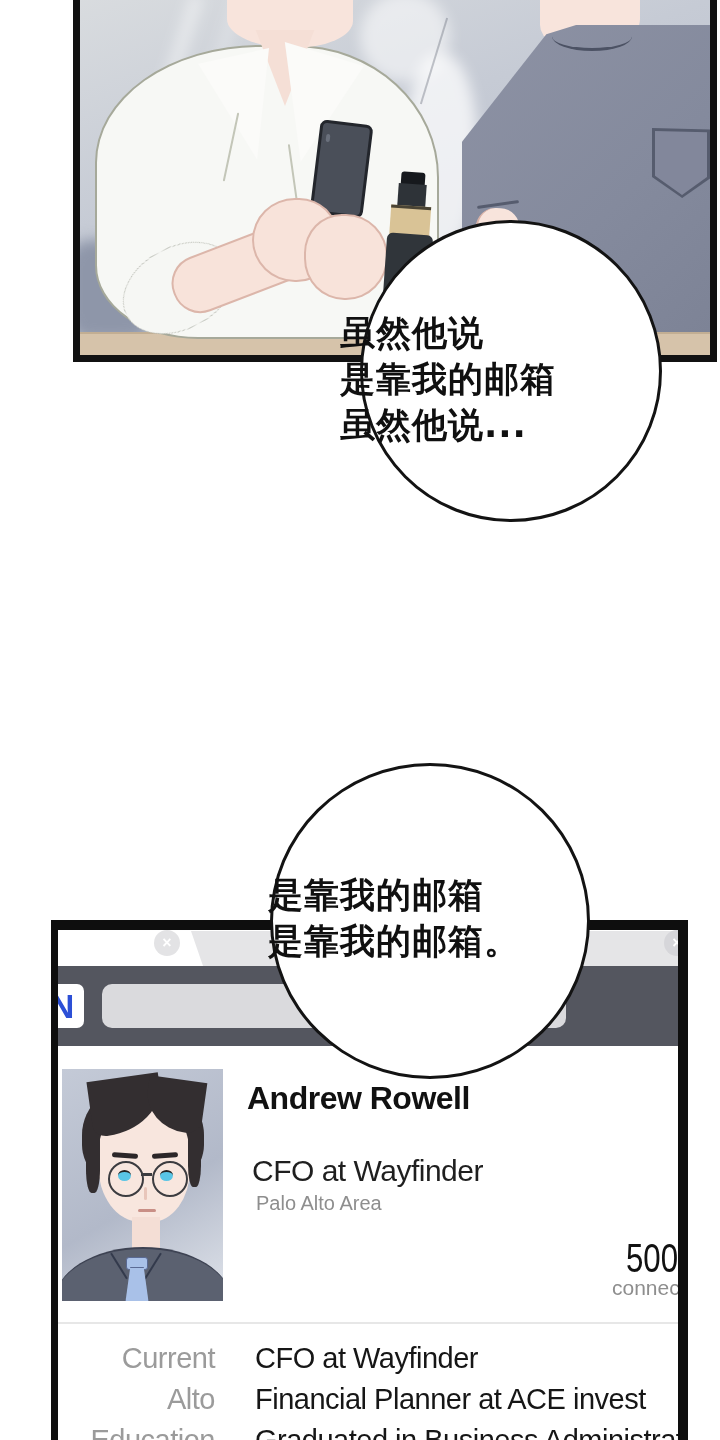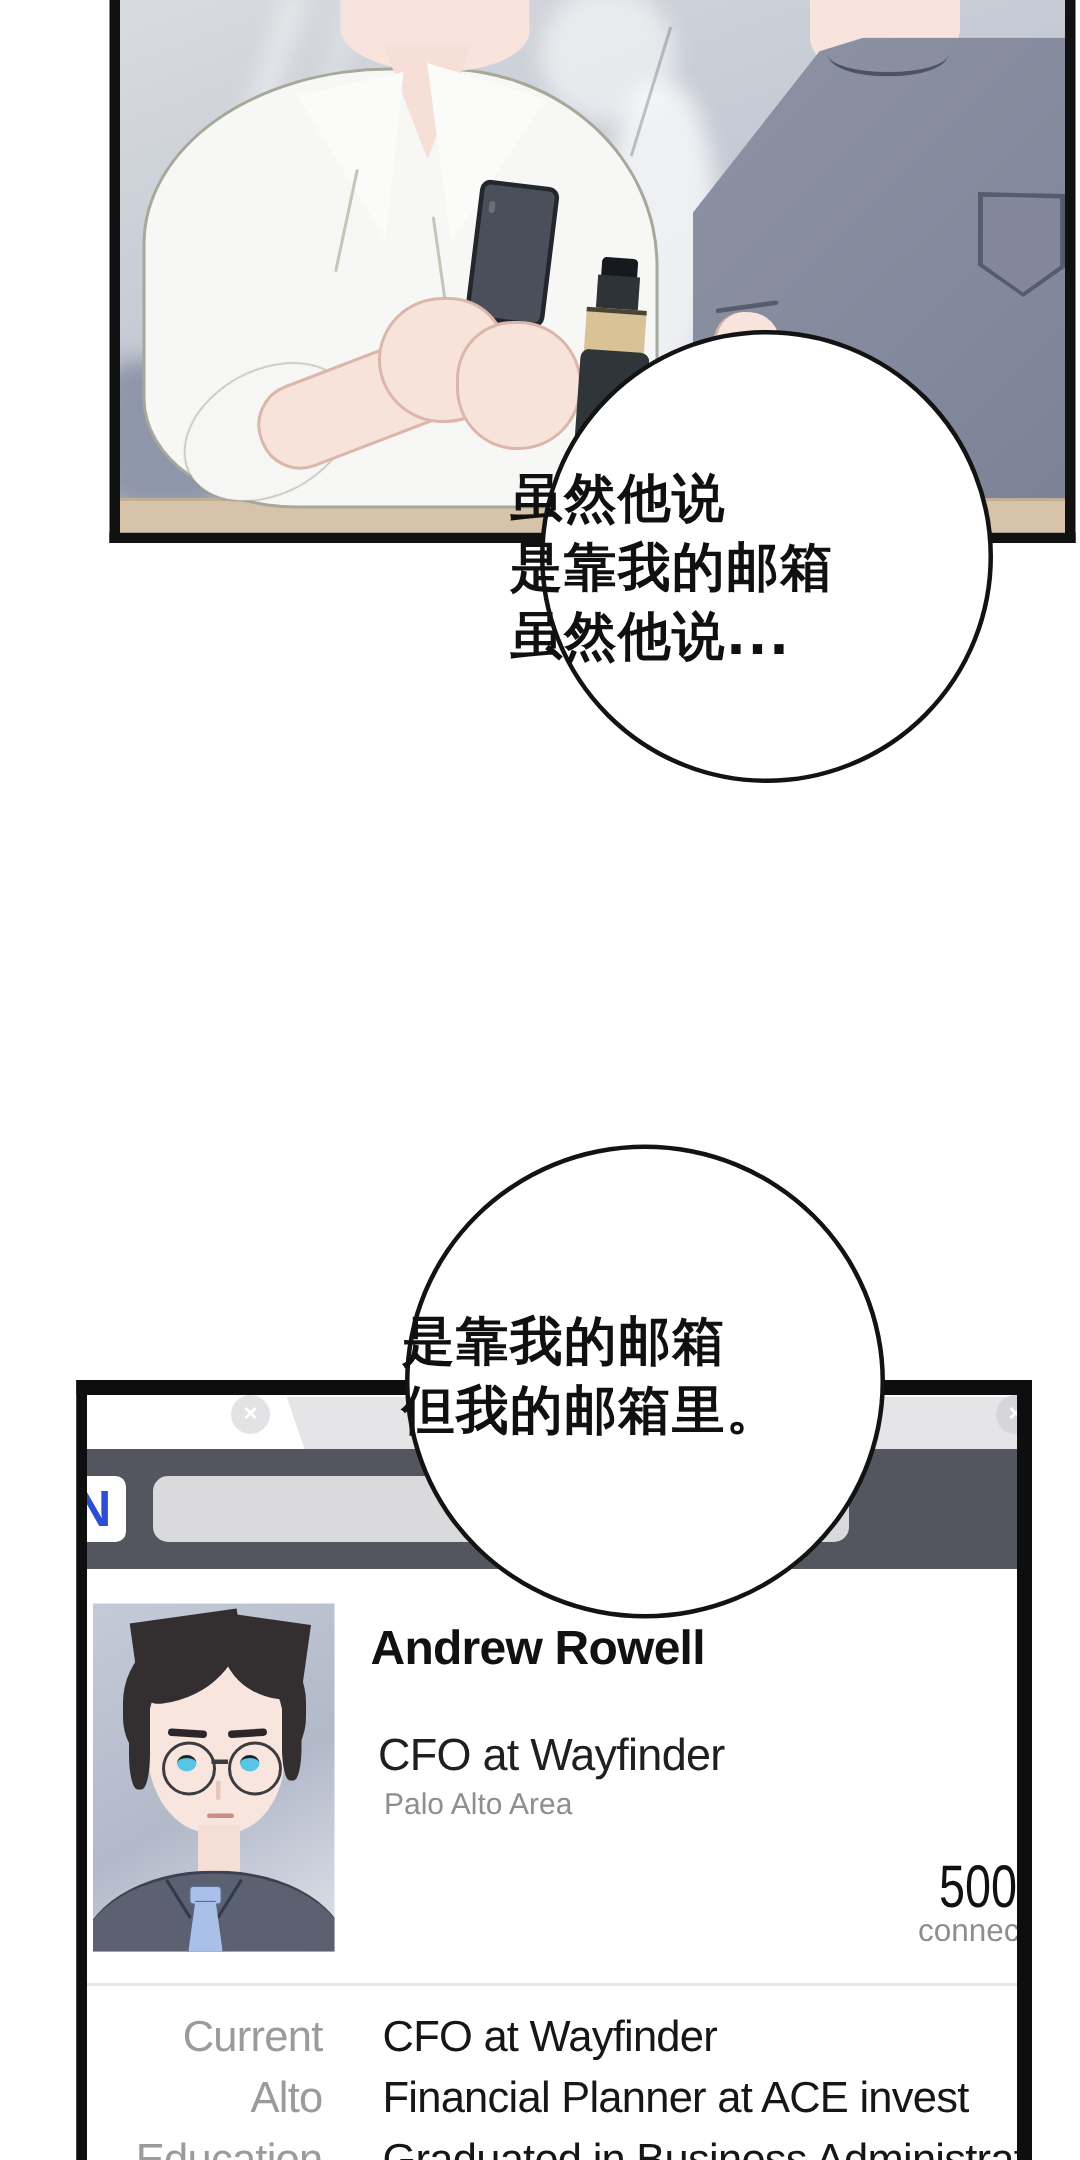--- a/index.html
+++ b/index.html
@@ -95,21 +95,21 @@
   <div class="bubble" style="left:360px;top:220px;width:296px;height:296px;"></div>
   <div class="bubble-text" style="left:340px;top:310px;width:300px;">
     <div>虽然他说</div>
     <div>是靠我的邮箱</div>
     <div>虽然他说...</div>
   </div>
 
   <div class="bubble" style="left:270px;top:763px;width:314px;height:310px;"></div>
   <div class="bubble-text" style="left:268px;top:872px;width:318px;">
     <div>是靠我的邮箱</div>
-    <div>但我的邮箱里。</div>
+    <div>是靠我的邮箱。</div>
   </div>
 
   <section class="browser">
     <div class="bcontent">
 
       <div class="tabstrip">
         <div class="tab-inactive"></div>
         <div class="tabclose" style="left:96px;top:0;">
           <span>×</span>
         </div>

